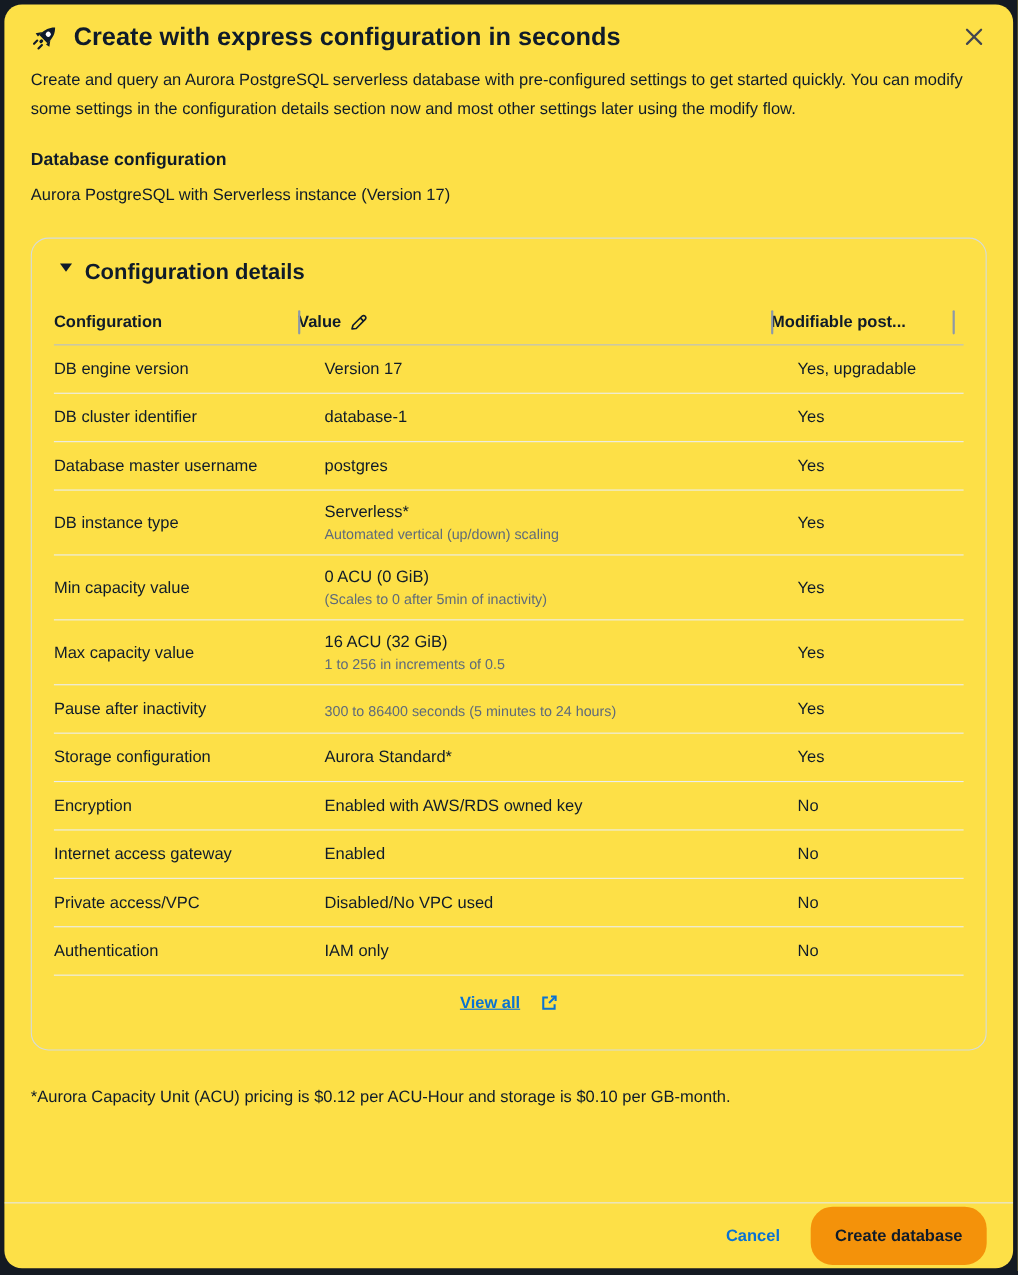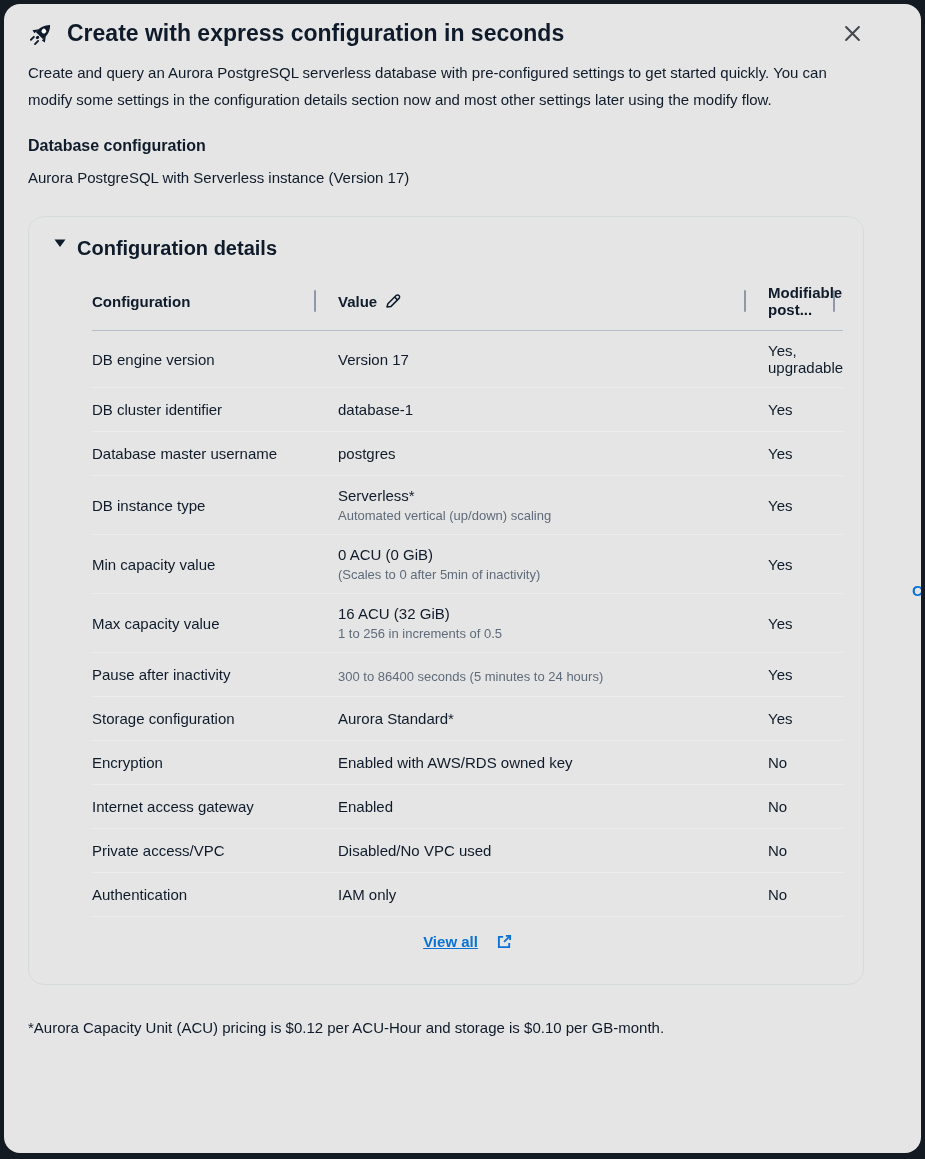--- a/index.html
+++ b/index.html
@@ -6,24 +6,24 @@
   html, body {
     width: 925px; height: 1159px;
     font-family: "Liberation Sans", "DejaVu Sans", sans-serif;
     background: #141a22;
     overflow: hidden;
     position: relative;
   }
   .modal {
     position: absolute;
     left: 4px; right: 4px; top: 4px; bottom: 6px;
-    background: #e5e5e5;
+    background: #fde047;
     border-radius: 16px;
     display: flex;
-    flex-direction: row;
+    flex-direction: column;
     color: #0f1b2a;
     overflow: hidden;
   }
   .modal-body {
     flex: 1;
     padding: 16px 24px 0 24px;
   }
   .title-row {
     display: flex;
     align-items: center;
@@ -67,40 +67,40 @@
     display: flex;
     gap: 10px;
     padding-left: 4px;
     cursor: pointer;
   }
   .panel-header h2 {
     font-size: 20px;
     font-weight: 700;
     color: #0f1b2a;
   }
-  .cfg-table { margin-top: 16px; margin-left: 43px; }
+  .cfg-table { margin-top: 16px; }
   .cfg-header, .cfg-row {
     display: grid;
     grid-template-columns: 222px 430px 1fr;
     align-items: center;
   }
   .cfg-header {
     border-bottom: 1px solid #b6bec9;
     padding: 8px 0 12px 0;
   }
   .cfg-header .hcell {
     font-size: 15px;
     font-weight: 700;
     color: #0f1b2a;
     position: relative;
     display: flex;
     align-items: center;
     gap: 8px;
   }
-  .hcell.c2, .hcell.c3 { padding-left: 24px; }
+  .hcell.c2, .hcell.c3 { }
   .cell.c2, .cell.c3 { padding-left: 24px; }
   .hcell.c2::before, .hcell.c3::before, .hcell.c3::after {
     content: "";
     position: absolute;
     top: 50%;
     transform: translateY(-50%);
     width: 2px; height: 22px;
     background: #8d99a8;
     border-radius: 1px;
   }

